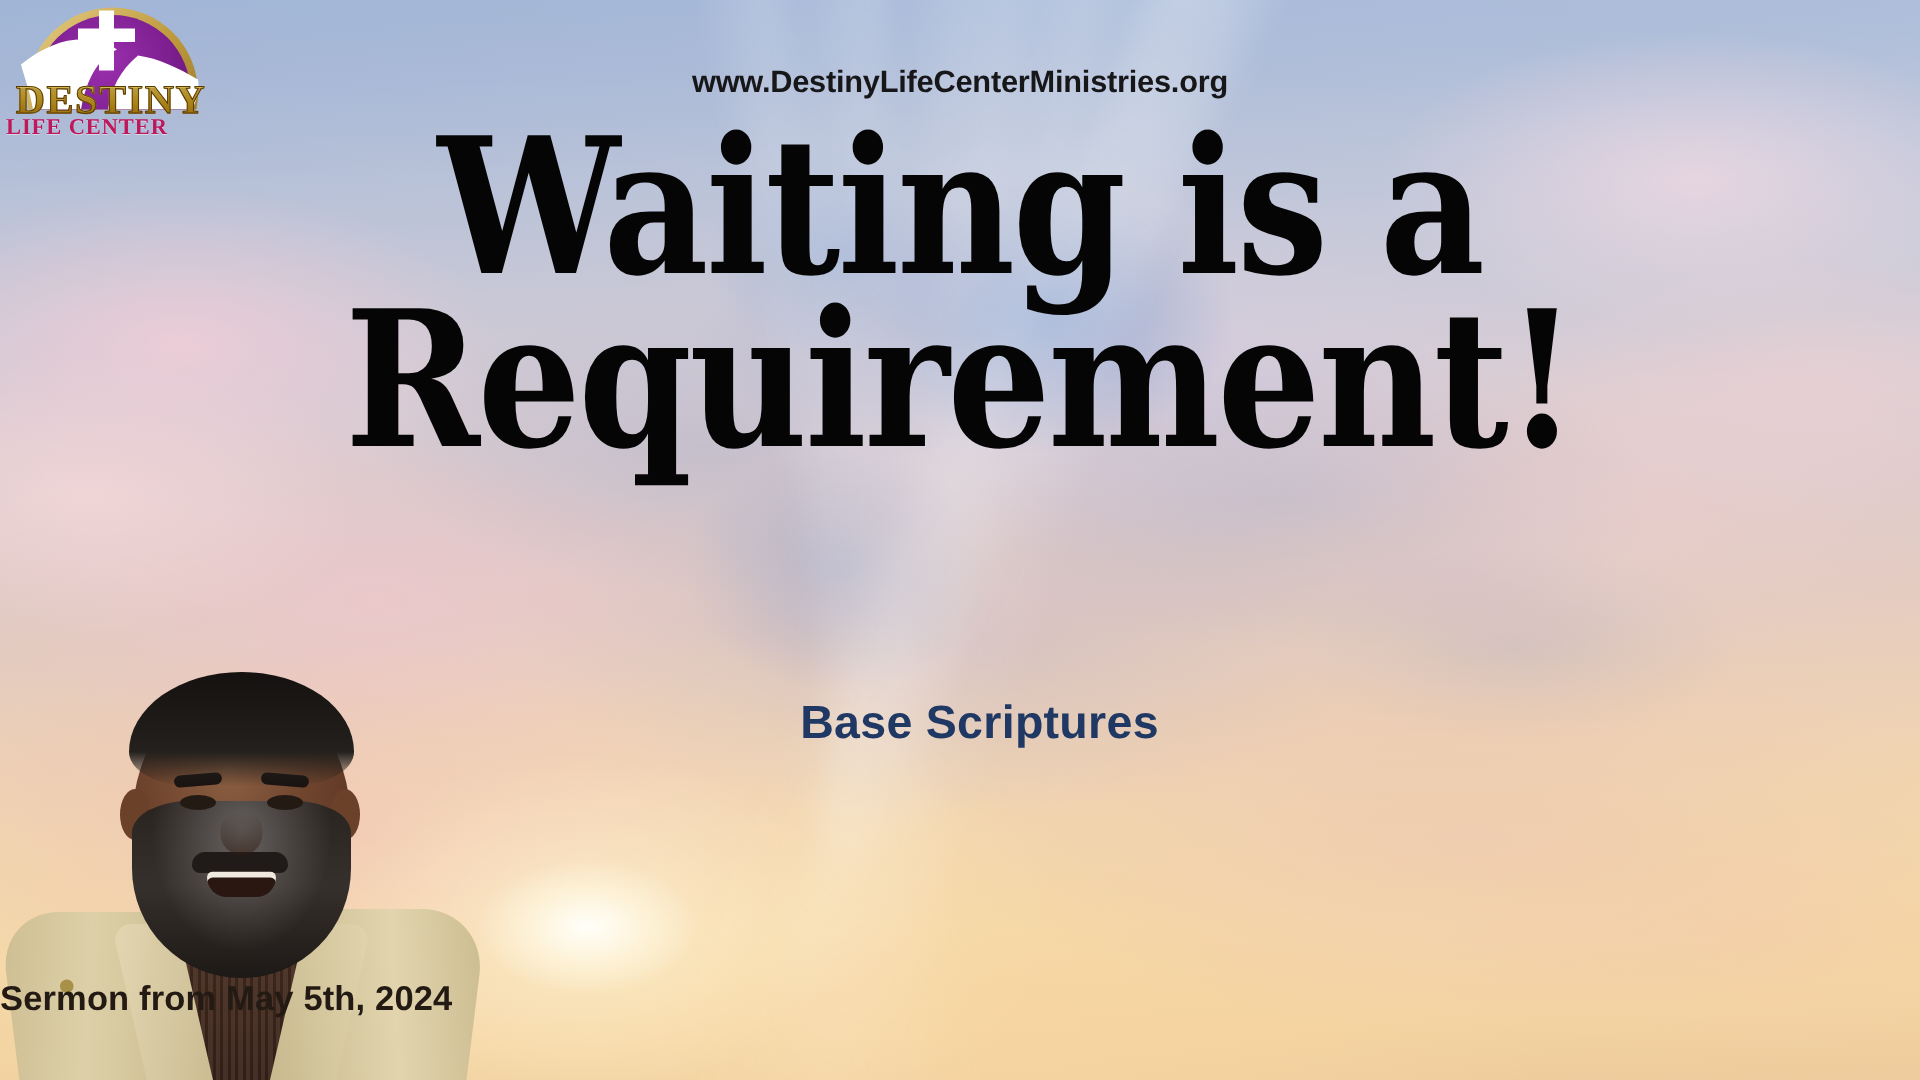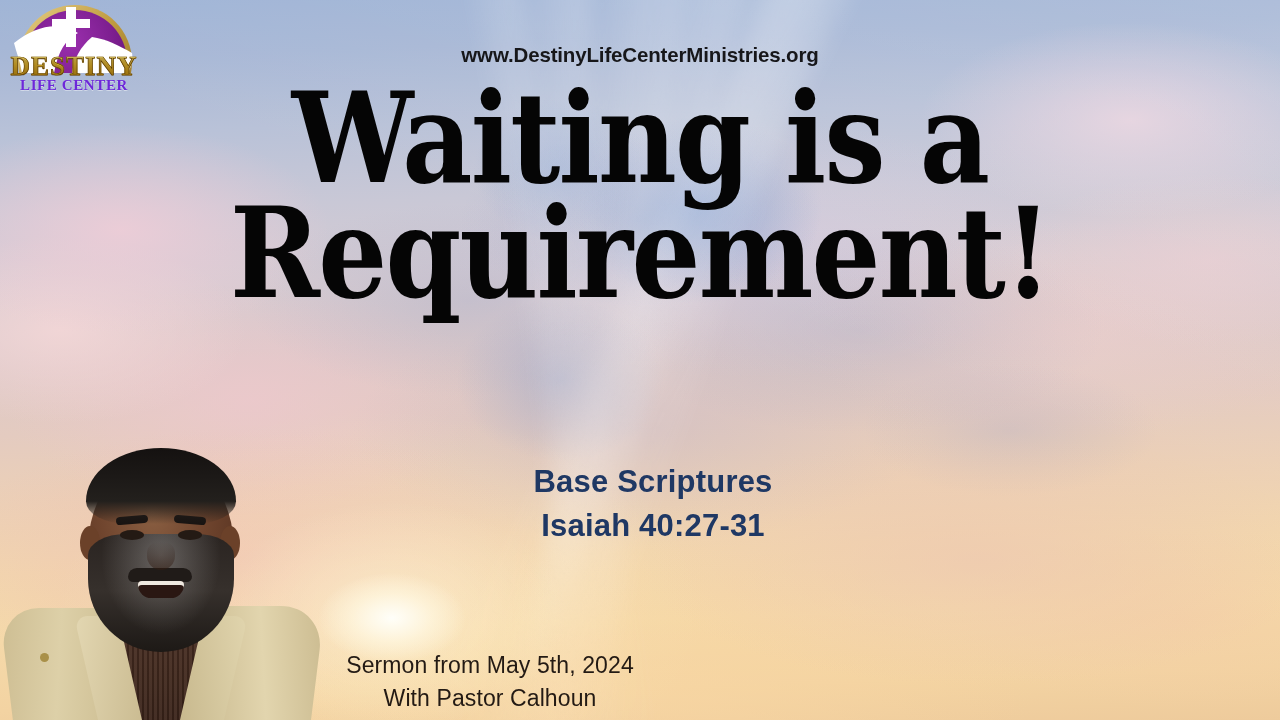--- a/index.html
+++ b/index.html
@@ -128,22 +128,21 @@
     -webkit-text-stroke:.7px #5a3b06;
     text-shadow:0 1px 0 rgba(80,50,0,.35);
   }
   .logo-sub {
     position:absolute; left:0; top:76px;
     width:140px;
     font-family:"Liberation Serif", serif;
     font-weight:bold;
     font-size:15px;
     letter-spacing:.6px;
-    text-align:center;
-    color:#6d28d9;
+    color:#be185d;
     text-shadow:0 1px 0 rgba(255,255,255,.45);
   }
 
   
   #site-url {
     position:absolute; top:2px; left:0; right:0;
     text-align:center;
     font-family:"Liberation Sans", sans-serif;
     font-weight:bold;
     font-size:20.5px;
@@ -184,24 +183,24 @@
     letter-spacing:.2px;
     color:#1f3864;
     padding-left:26px;
   }
   #scripture .sl { display:block; }
 
   
   #credit {
     position:absolute;
     left:0; top:649px; width:980px;
-    text-align:center;
+    text-align:left;
     z-index:20;
     font-family:"Liberation Sans", sans-serif;
-    font-weight:normal;
+    font-weight:bold;
     font-size:23px;
     line-height:33px;
     letter-spacing:.1px;
     color:#231a14;
   }
   #credit .cl { display:block; }
 
   
   #pastor {
     position:absolute;
@@ -353,26 +352,24 @@
 
   <div id="site-url">www.DestinyLifeCenterMinistries.org</div>
 
   <h1 id="sermon-title">
     <span class="tl tl1">Waiting is a</span>
     <span class="tl tl2">Requirement!</span>
   </h1>
 
   <div id="scripture">
     <span class="sl">Base Scriptures</span>
-    <span class="sl">Isaiah 40:27-31</span>
   </div>
 
   <div id="credit">
     <span class="cl">Sermon from May 5th, 2024</span>
-    <span class="cl">With Pastor Calhoun</span>
   </div>
 
   <div id="pastor">
     <div class="p p-jacket-l"></div>
     <div class="p p-jacket-r"></div>
     <div class="p p-neck-knit"></div>
     <div class="p p-lapel-l"></div>
     <div class="p p-lapel-r"></div>
     <div class="p p-pin"></div>
     <div class="p p-neck"></div>

